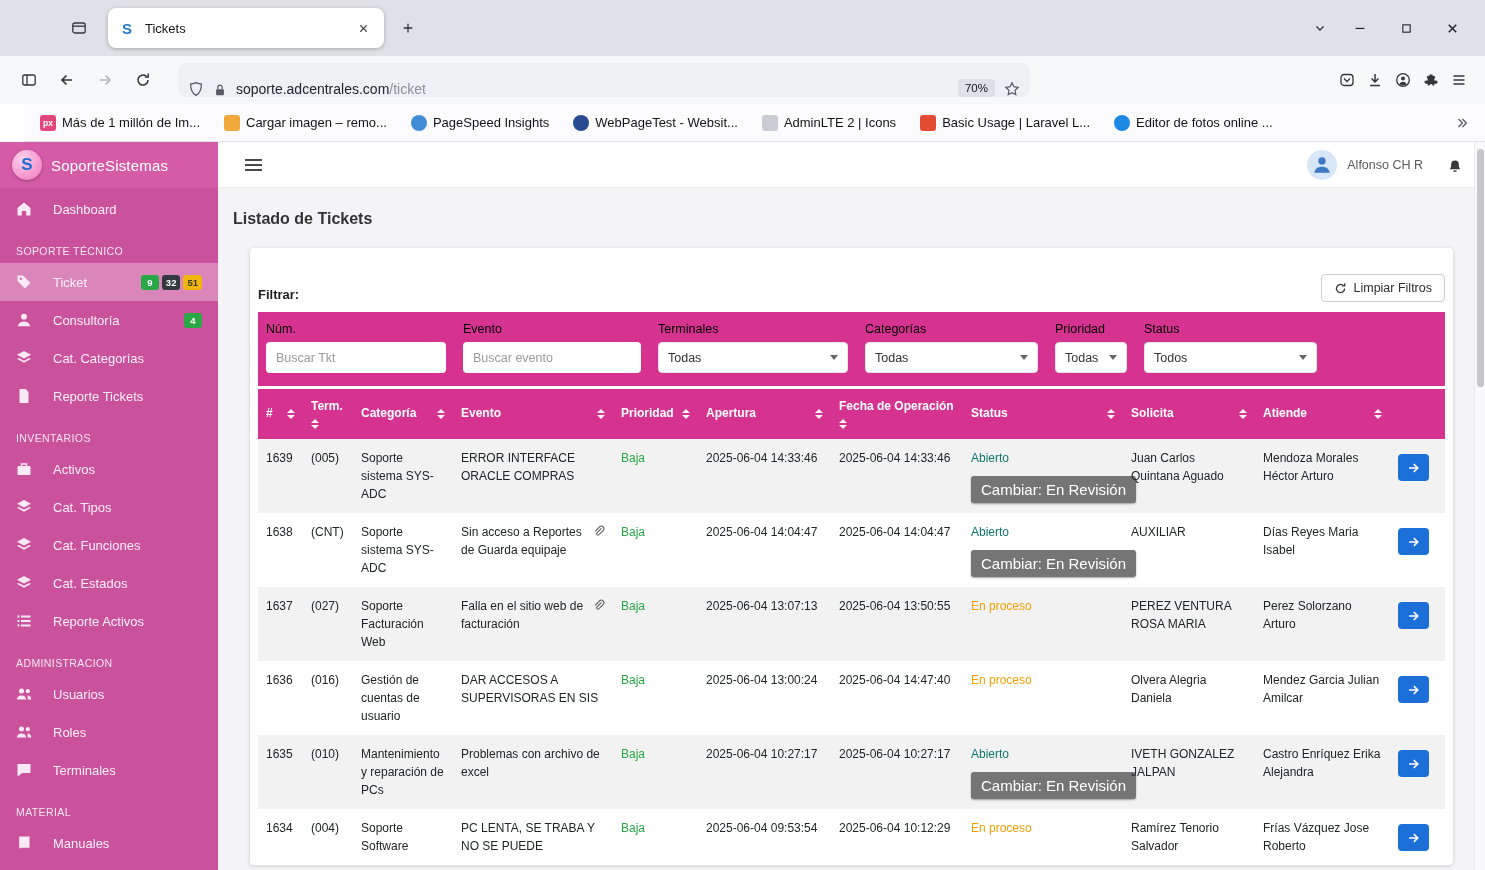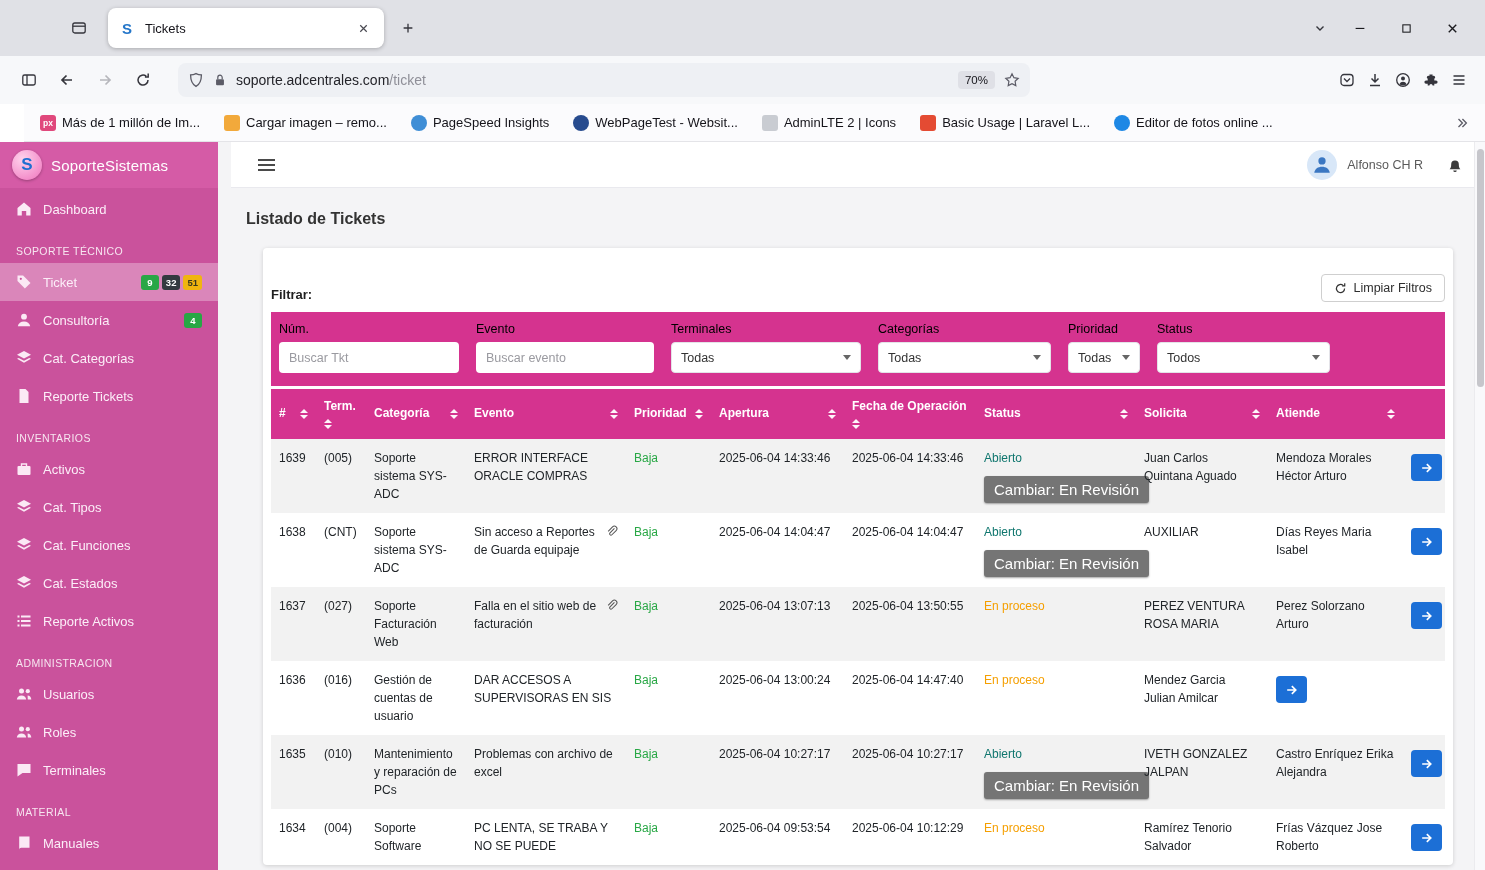--- a/index.html
+++ b/index.html
@@ -15,21 +15,21 @@
   .tab-title{flex:1;font-size:13px;color:#15141a;white-space:nowrap;overflow:hidden;}
   .tab-close{width:22px;height:22px;display:flex;align-items:center;justify-content:center;border-radius:4px;color:#4a4a52;}
   .newtab{width:32px;height:32px;margin-left:8px;display:flex;align-items:center;justify-content:center;border-radius:6px;color:#35353c;}
   .tspacer{flex:1;}
   .tabchev{width:34px;height:34px;display:flex;align-items:center;justify-content:center;color:#35353c;}
   .winbtn{width:46px;height:38px;display:flex;align-items:center;justify-content:center;color:#1b1b1f;}
 
   .navbar{height:48px;background:#f7f8fa;display:flex;align-items:center;padding:0 12px;gap:4px;}
   .navbtn{width:34px;height:34px;display:flex;align-items:center;justify-content:center;border-radius:6px;color:#35353c;}
   .navbtn.disabled{color:#b6b6bc;}
-  .urlbar{flex:0 0 852px;height:34px;margin:0 14px;background:#eef0f4;border-radius:8px;display:flex;align-items:center;gap:9px;padding:0 10px;}
+  .urlbar{flex:0 0 852px;height:34px;margin:0 14px;background:#eef0f4;border-radius:8px;display:flex;align-items:flex-end;gap:9px;padding:0 10px;}
   .urlbar .uico{color:#5b5b66;}
   .urltext{flex:1;font-size:14px;white-space:nowrap;overflow:hidden;}
   .urltext .dom{color:#24242a;}
   .urltext .path{color:#8f8f98;}
   .zoompill{background:#dfe0e6;border-radius:4px;font-size:11.5px;color:#15141a;padding:3px 7px;}
   .starbtn{color:#5b5b66;}
   .navspacer{flex:1;}
   .navright{display:flex;align-items:center;gap:12px;margin-right:6px;color:#35353c;}
 
   .bmbar{height:38px;background:#fbfbfd;display:flex;align-items:center;padding:0 16px;gap:24px;border-bottom:1px solid #e4e4e8;margin-left:24px;}
@@ -46,31 +46,31 @@
   .bm-more{margin-left:auto;color:#5b5b66;}
 
   
   .app{display:flex;height:728px;position:relative;background:#f4f4f6;}
 
   .sidebar{width:218px;flex-shrink:0;background:#ca529c;overflow:hidden;}
   .brand{height:46px;background:#d55ba6;display:flex;align-items:center;gap:9px;padding:0 12px;}
   .logo{width:30px;height:30px;border-radius:50%;background:radial-gradient(circle at 35% 30%,#ffd2ec,#ef74bd);display:flex;align-items:center;justify-content:center;font-size:17px;font-weight:bold;color:#1f6fd0;box-shadow:0 1px 3px rgba(0,0,0,.3);}
   .brandname{color:#fff;font-size:15px;letter-spacing:.2px;}
   .menu{padding-top:2px;}
-  .sitem{height:38px;display:flex;align-items:center;gap:11px;padding:0 16px;color:#fceef8;font-size:13px;cursor:default;}
+  .sitem{height:38px;display:flex;align-items:center;gap:21px;padding:0 16px;color:#fceef8;font-size:13px;cursor:default;}
   .sitem .ico{width:16px;height:16px;flex-shrink:0;color:#fbe9f5;}
   .sitem.active{background:rgba(255,255,255,.3);}
   .shead{height:35px;display:flex;align-items:flex-end;padding:0 16px 6px;font-size:10.5px;letter-spacing:.4px;color:rgba(255,255,255,.85);}
   .bds{margin-left:auto;display:flex;gap:3px;}
   .bd{min-width:18px;height:15px;border-radius:3px;font-size:9.5px;font-weight:bold;display:flex;align-items:center;justify-content:center;padding:0 4px;}
   .bd.g{background:#28a745;color:#fff;}
   .bd.k{background:#343a40;color:#fff;}
   .bd.y{background:#f0b50f;color:#3a3a1d;}
 
-  .main{flex:1;display:flex;flex-direction:column;min-width:0;margin-left:13px;}
+  .main{flex:1;display:flex;flex-direction:column;min-width:0;}
   .topbar{height:46px;background:#fff;border-bottom:1px solid #e9e9ee;display:flex;align-items:center;padding:0 22px 0 27px;flex-shrink:0;}
   .hamb{display:flex;flex-direction:column;gap:3px;}
   .hamb i{display:block;width:17px;height:2px;background:#4a4a4a;}
   .topright{margin-left:auto;display:flex;align-items:center;gap:10px;}
   .avatar{width:30px;height:30px;border-radius:50%;background:#d8e7f8;display:flex;align-items:center;justify-content:center;color:#3b77c2;overflow:hidden;}
   .username{font-size:12.5px;color:#5a5a5a;}
   .bell{margin-left:14px;color:#3a3a3a;}
 
   .content{flex:1;padding:22px 16px 0 15px;overflow:hidden;}
   .page-title{font-size:16px;font-weight:700;color:#333;}
@@ -742,20 +742,21 @@
           <div class="td">Gestión de cuentas de usuario</div>
           <div class="td evt">
               <span>DAR ACCESOS A SUPERVISORAS EN SIS</span>
             </div>
           <div class="td pri">Baja</div>
           <div class="td">2025-06-04 13:00:24</div>
           <div class="td">2025-06-04 14:47:40</div>
           <div class="td">
               <div class="st prog">En proceso</div>
             </div>
+          <div class="td">Olvera Alegria Daniela</div>
           <div class="td">Mendez Garcia Julian Amilcar</div>
           <div class="td">
               <button class="go">
                 <svg class="ic" style="width:14px;height:14px">
                   <use href="#i-arrow-r"></use>
                 </svg>
               </button>
             </div>
         </div>
 

